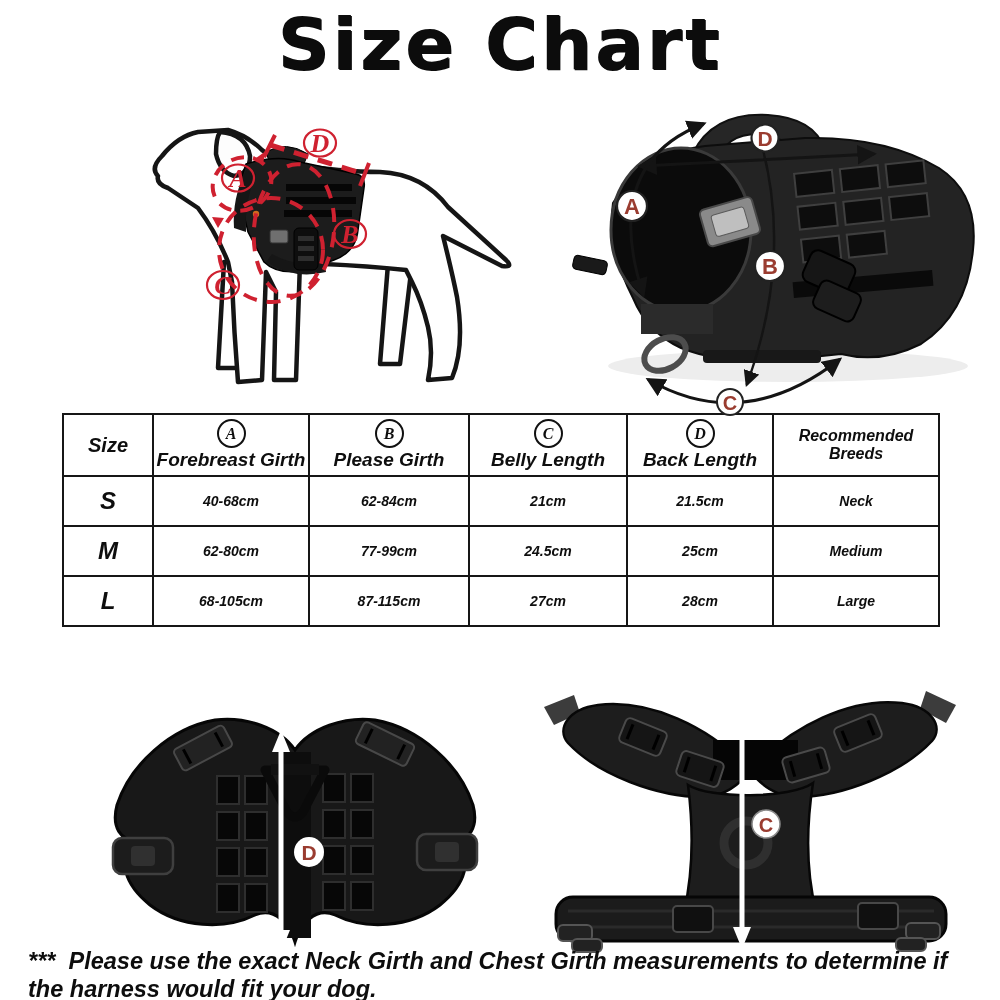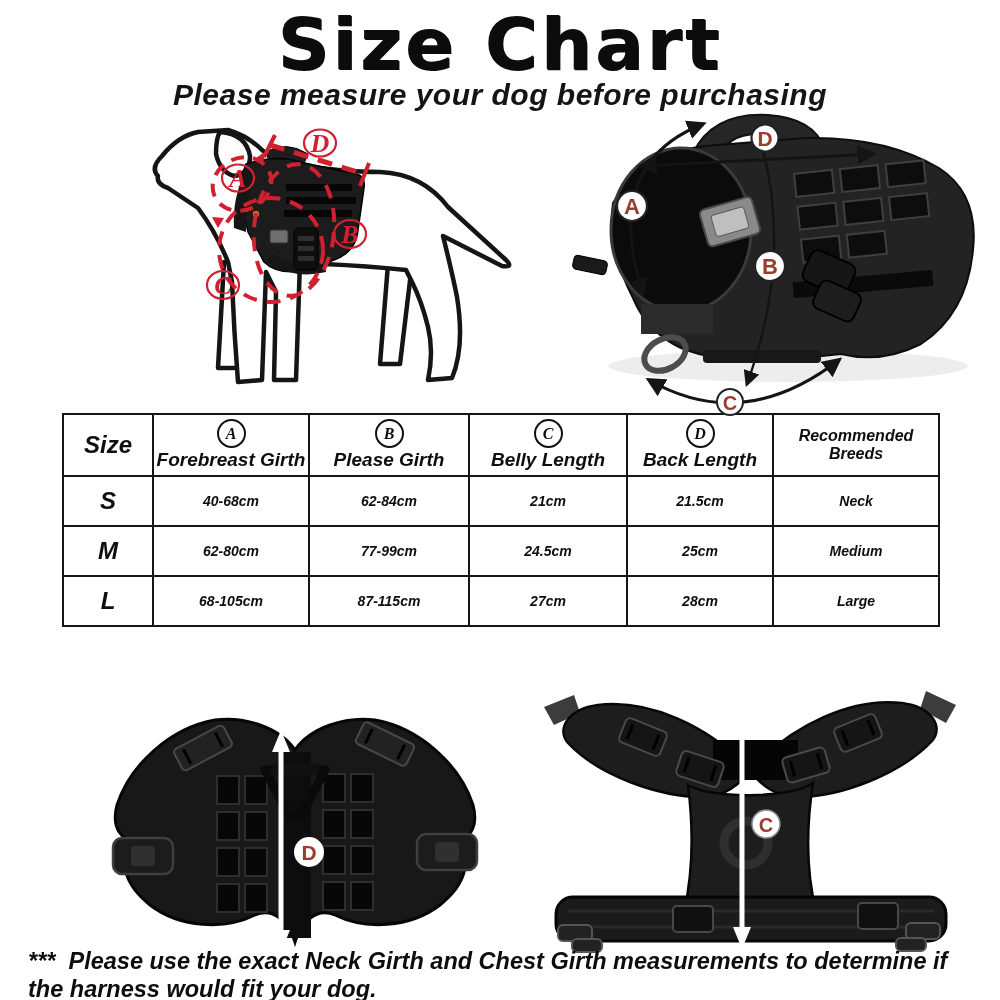--- a/index.html
+++ b/index.html
@@ -25,21 +25,21 @@
   #fig-topview{left:85px;top:690px;}
   #fig-frontview{left:528px;top:685px;}
   
   .size-table-wrap{position:absolute;left:62px;top:413px;z-index:1;}
   table.size-table{border-collapse:collapse;table-layout:fixed;background:#fff;}
   table.size-table td,table.size-table th{
     border:2.5px solid #161616;text-align:center;vertical-align:middle;
     font-style:italic;font-weight:bold;color:#0e0e0e;padding:0;
   }
   th.hdr{height:60px;font-size:19px;line-height:1.12;}
-  th.hdr-size{font-size:24px;border-radius:30px;}
+  th.hdr-size{font-size:20px;border-radius:30px;}
   th.hdr-breeds{font-size:16px;}
   td.cell{height:48px;font-size:14px;}
   td.cell-size{font-size:24px;}
   .circ{
     display:inline-flex;align-items:center;justify-content:center;
     width:25px;height:25px;border:2.5px solid #111;border-radius:50%;
     font-size:16px;font-style:italic;font-weight:bold;margin-bottom:1px;
     font-family:"Liberation Serif",serif;
   }
   
@@ -51,21 +51,20 @@
   
   text.red-serif{font-family:"Liberation Serif",serif;font-style:italic;font-weight:bold;}
   text.photo-letter{font-family:"Liberation Sans",sans-serif;font-weight:bold;}
 </style>
 </head>
 <body>
 
 <div class="page">
 
   <div class="title">Size Chart</div>
-  <div class="subtitle">Please measure your dog before purchasing</div>
 
   <svg id="fig-dog" class="fig" width="412" height="302" viewBox="0 0 412 302">
     <g stroke="#151515" stroke-width="4.5" fill="#ffffff" stroke-linejoin="round" stroke-linecap="round">
       <path d="M 96 150 L 90 256 L 110 256 L 118 150 Z"></path>
       <path d="M 260 152 L 252 252 L 272 252 L 284 152 Z"></path>
       <path d="M 30 64 Q 22 56 34 44 Q 50 24 70 20 L 100 18 Q 120 24 134 38 Q 146 48 160 52 Q 215 60 252 60 Q 295 62 320 95 L 378 148 Q 386 156 374 154 L 315 124 Q 324 160 329 185 Q 337 235 324 266 L 300 268 Q 306 240 300 215 Q 294 190 284 170 L 278 158 Q 240 154 196 152 L 172 150 L 168 268 L 146 268 L 148 180 L 138 160 L 134 268 L 110 270 Q 106 220 104 170 L 100 150 Q 88 120 70 96 Q 52 84 40 76 Q 28 72 30 64 Z"></path>
       <path d="M 92 20 Q 118 22 122 44 Q 122 62 106 64 Q 92 60 88 42 Q 88 26 92 20 Z" fill="#fdfdfd"></path>
     </g>
     <g>
       <path d="M 138 40 Q 158 28 180 42 L 175 54 Q 158 44 142 52 Z" fill="#1e1e1e" stroke="#000" stroke-width="1"></path>

